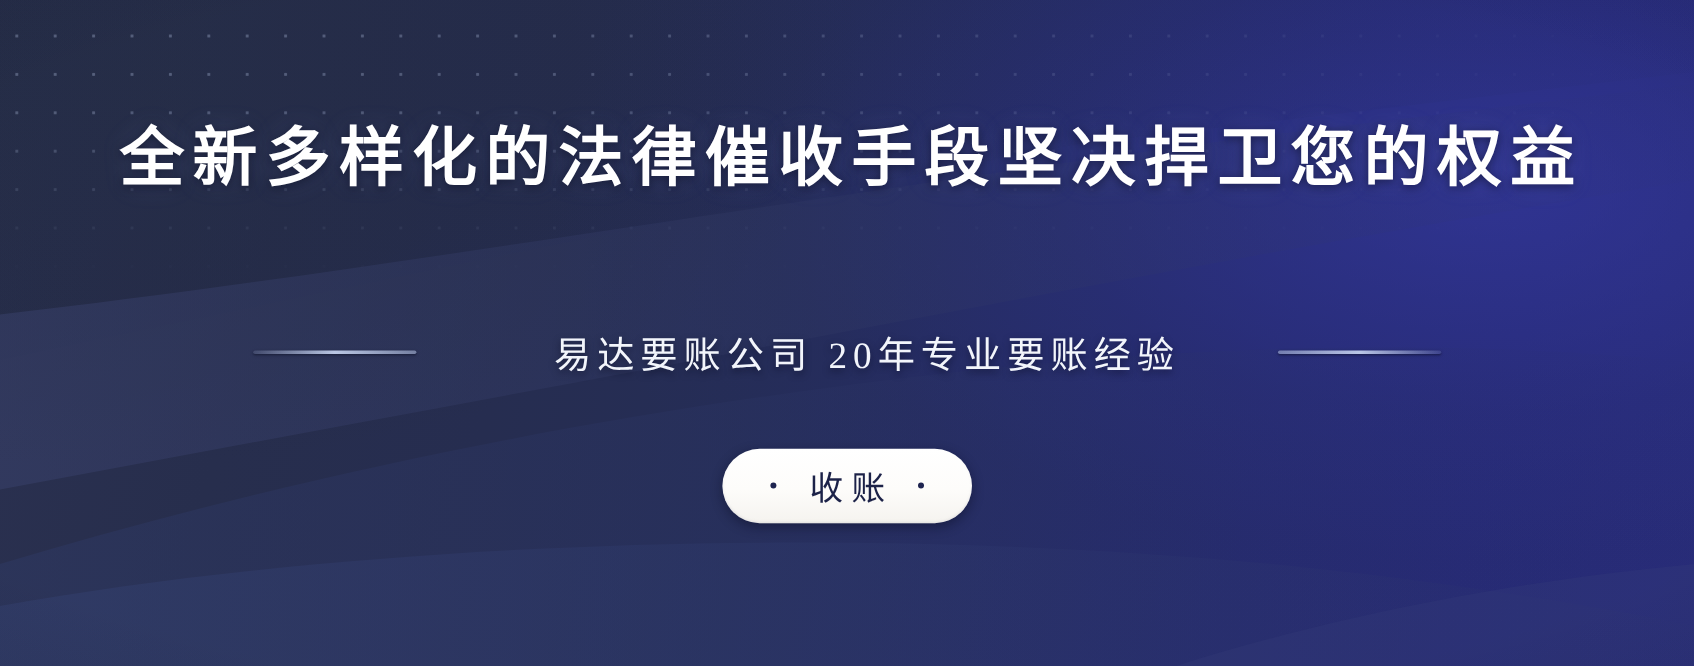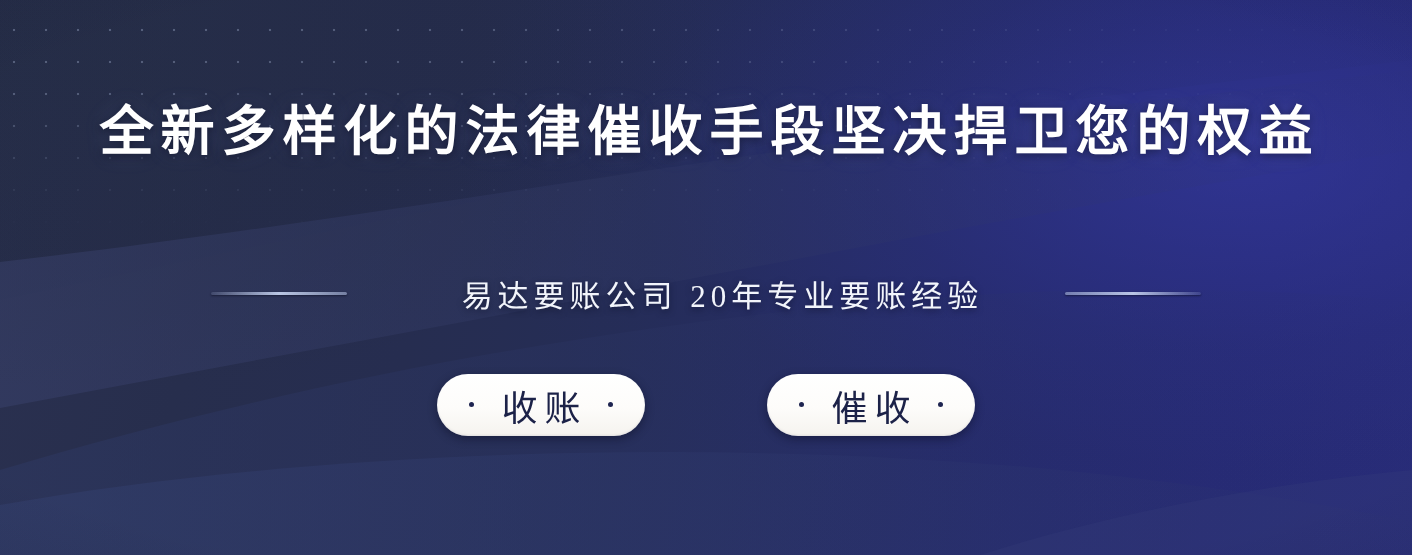--- a/index.html
+++ b/index.html
@@ -171,21 +171,21 @@
     cursor: pointer;
   }
   .pill-dot {
     width: 5px;
     height: 5px;
     border-radius: 50%;
     background: #1e2450;
     flex: 0 0 auto;
   }
   .pill-label {
-    font-size: 36px;
+    font-size: 28px;
     color: #1c2248;
     letter-spacing: 7px;
     text-indent: 7px;
     white-space: nowrap;
   }
 </style>
 </head>
 <body>
 
 <div class="banner">
@@ -246,22 +246,17 @@
 
     <div class="pills">
 
       <div class="pill">
         <span class="pill-dot"></span>
         <span class="pill-label">收账</span>
         <span class="pill-dot"></span>
       </div>
 
 
-      <div class="pill">
-        <span class="pill-dot"></span>
-        <span class="pill-label">催收</span>
-        <span class="pill-dot"></span>
-      </div>
 
 
     </div>
   </div>
 </div>
 
 </body></html>

